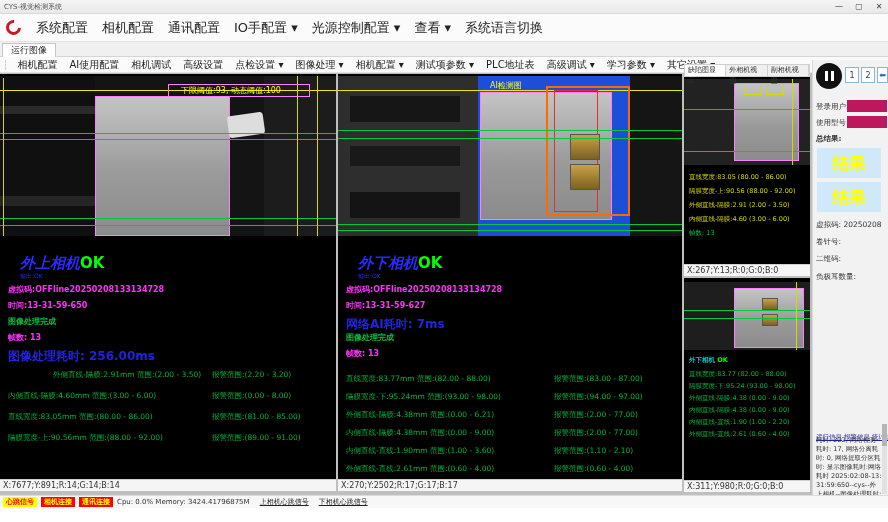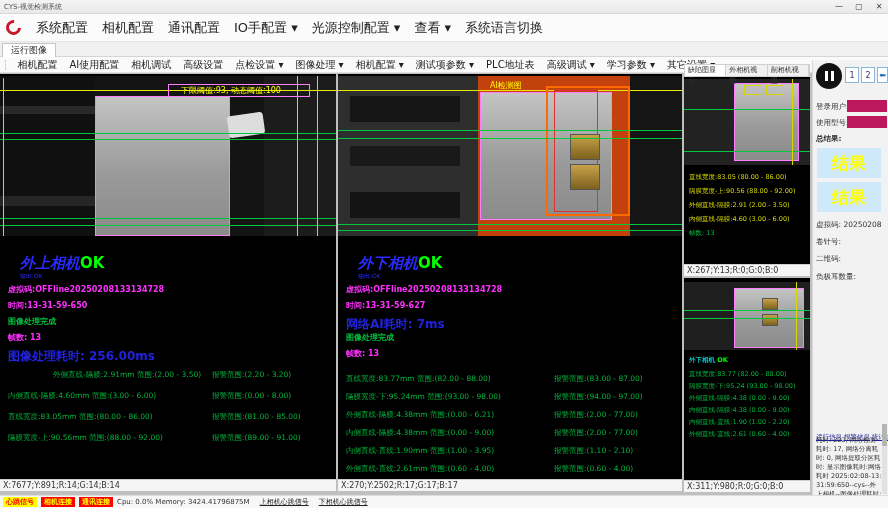--- a/index.html
+++ b/index.html
@@ -171,21 +171,21 @@
     <div class="m-row" style="left:212px;top:317px;">报警范围:(0.00 - 8.00)</div>
     <div class="m-row" style="left:8px;top:338px;">直线宽度:83.05mm 范围:(80.00 - 86.00)</div>
     <div class="m-row" style="left:212px;top:338px;">报警范围:(81.00 - 85.00)</div>
     <div class="m-row" style="left:8px;top:359px;">隔膜宽度-上:90.56mm 范围:(88.00 - 92.00)</div>
     <div class="m-row" style="left:212px;top:359px;">报警范围:(89.00 - 91.00)</div>
 
     <div class="coordbar">X:7677;Y:891;R:14;G:14;B:14</div>
   </div>
 
   <div class="cam-view" style="left:338px;top:1px;width:344px;height:417px;">
-    <div class="img-area" style="left:0;top:2px;width:404px;height:160px;background:#c2410c;">
+    <div class="img-area" style="left:0;top:2px;width:404px;height:160px;background:#1d4ed8;">
       <div class="abs" style="left:0;top:0;width:140px;height:160px;background:#2e2e2e;"></div>
       <div class="abs" style="left:12px;top:20px;width:110px;height:26px;background:#161616;"></div>
       <div class="abs" style="left:12px;top:70px;width:110px;height:20px;background:#191919;"></div>
       <div class="abs" style="left:12px;top:116px;width:110px;height:26px;background:#141414;"></div>
       <div class="abs" style="left:292px;top:0;width:52px;height:160px;background:#151515;"></div>
       <div class="abs" style="left:0;top:14px;width:344px;height:1px;background:#e8e800;"></div>
       <div class="part" style="left:142px;top:16px;width:132px;height:128px;"></div>
       <div class="abs" style="left:208px;top:10px;width:84px;height:130px;border:2px solid #ff6a00;"></div>
       <div class="abs" style="left:216px;top:14px;width:44px;height:122px;border:1px solid #e03030;"></div>
       <div class="gold-blob" style="left:232px;top:58px;width:30px;height:26px;"></div>
@@ -208,21 +208,21 @@
     <div class="t-mag" style="left:8px;top:274px;">帧数: 13</div>
 
     <div class="m-row" style="left:8px;top:300px;">直线宽度:83.77mm 范围:(82.00 - 88.00)</div>
     <div class="m-row" style="left:216px;top:300px;">报警范围:(83.00 - 87.00)</div>
     <div class="m-row" style="left:8px;top:318px;">隔膜宽度-下:95.24mm 范围:(93.00 - 98.00)</div>
     <div class="m-row" style="left:216px;top:318px;">报警范围:(94.00 - 97.00)</div>
     <div class="m-row" style="left:8px;top:336px;">外侧直线-隔膜:4.38mm 范围:(0.00 - 6.21)</div>
     <div class="m-row" style="left:216px;top:336px;">报警范围:(2.00 - 77.00)</div>
     <div class="m-row" style="left:8px;top:354px;">内侧直线-隔膜:4.38mm 范围:(0.00 - 9.00)</div>
     <div class="m-row" style="left:216px;top:354px;">报警范围:(2.00 - 77.00)</div>
-    <div class="m-row" style="left:8px;top:372px;">内侧直线-直线:1.90mm 范围:(1.00 - 3.95)</div>
+    <div class="m-row" style="left:8px;top:372px;">内侧直线-直线:1.90mm 范围:(1.00 - 3.60)</div>
     <div class="m-row" style="left:216px;top:372px;">报警范围:(1.10 - 2.10)</div>
     <div class="m-row" style="left:8px;top:390px;">外侧直线-直线:2.61mm 范围:(0.60 - 4.00)</div>
     <div class="m-row" style="left:216px;top:390px;">报警范围:(0.60 - 4.00)</div>
 
     <div class="coordbar">X:270;Y:2502;R:17;G:17;B:17</div>
   </div>
 
   <div class="abs" id="small-tabs-wrap" style="left:0;top:0;">
   </div>
 

